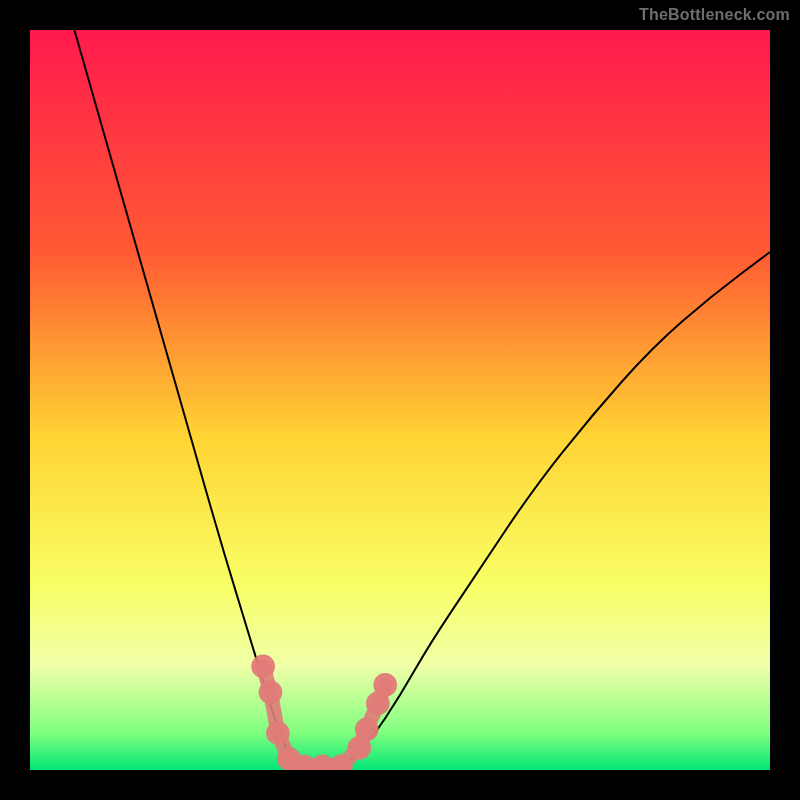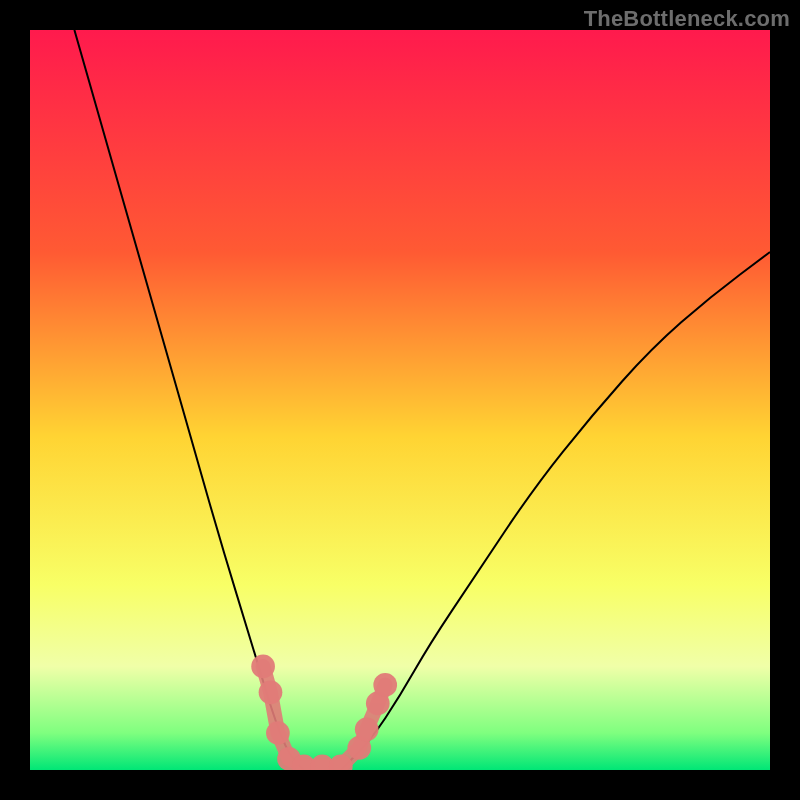--- a/index.html
+++ b/index.html
@@ -12,21 +12,21 @@
     width: 800px;
     height: 800px;
     background: #000;
     overflow: hidden;
   }
   .watermark {
     position: absolute;
     top: 6px;
     right: 10px;
     font-family: Arial, Helvetica, sans-serif;
-    font-size: 22px;
+    font-size: 16px;
     font-weight: 600;
     color: #6d6d6d;
     letter-spacing: 0.2px;
     z-index: 5;
   }
   .plot-area {
     position: absolute;
     left: 30px;
     top: 30px;
     width: 740px;

